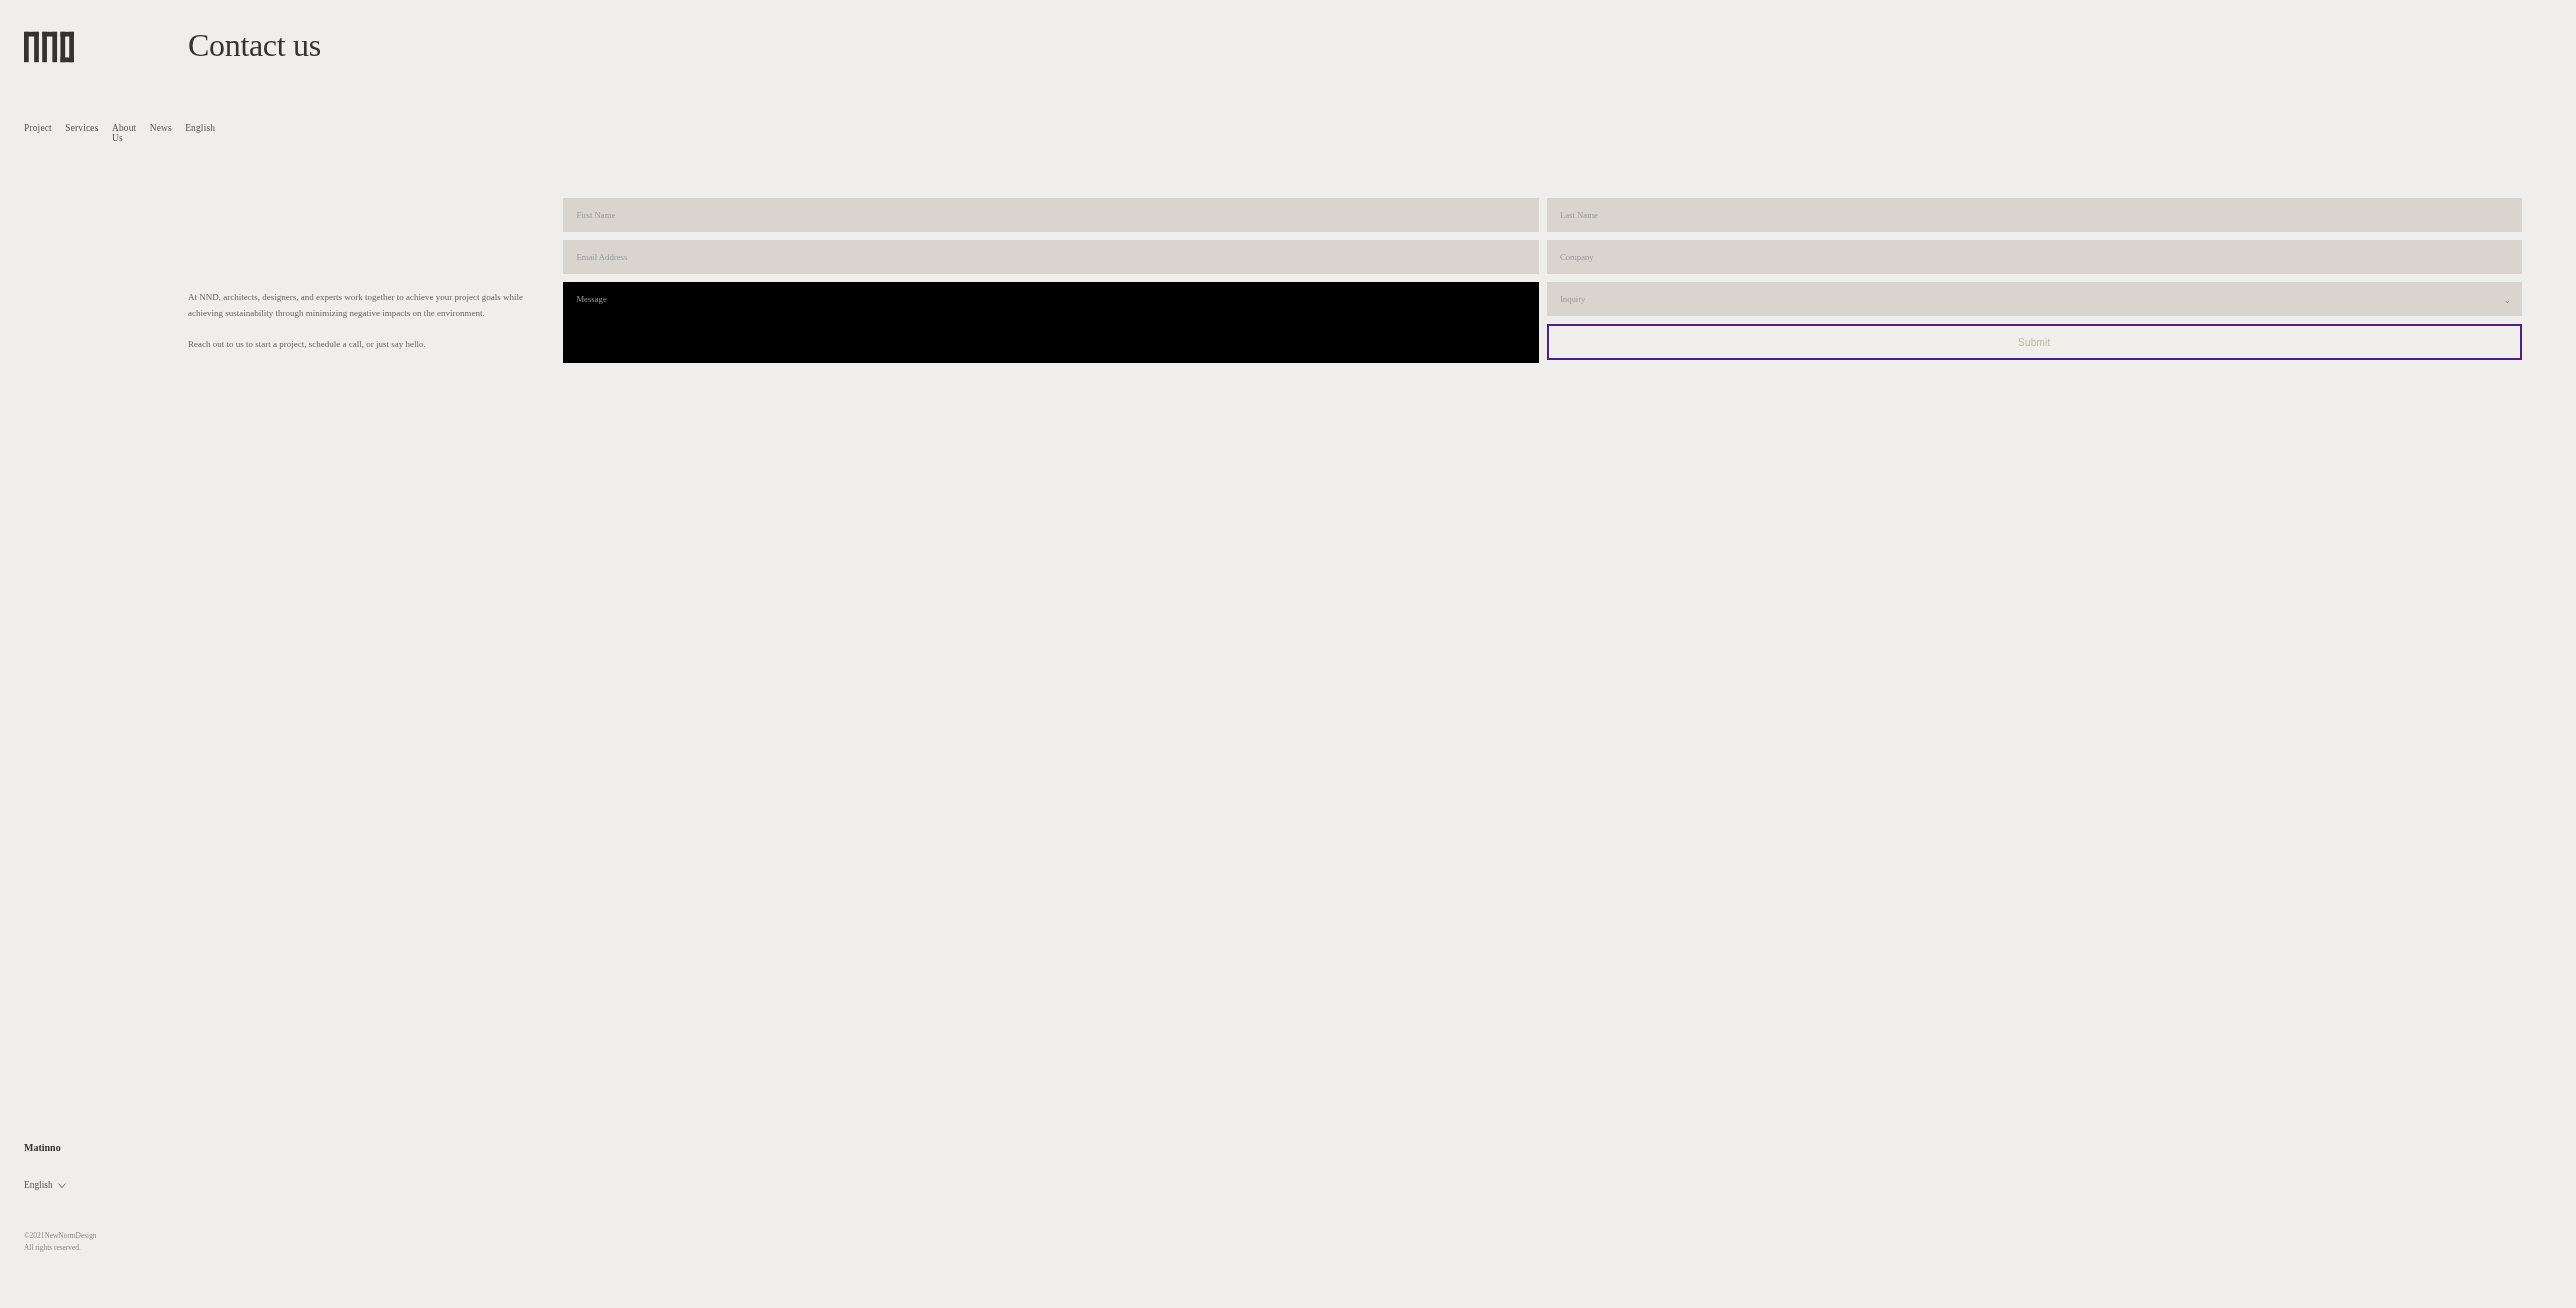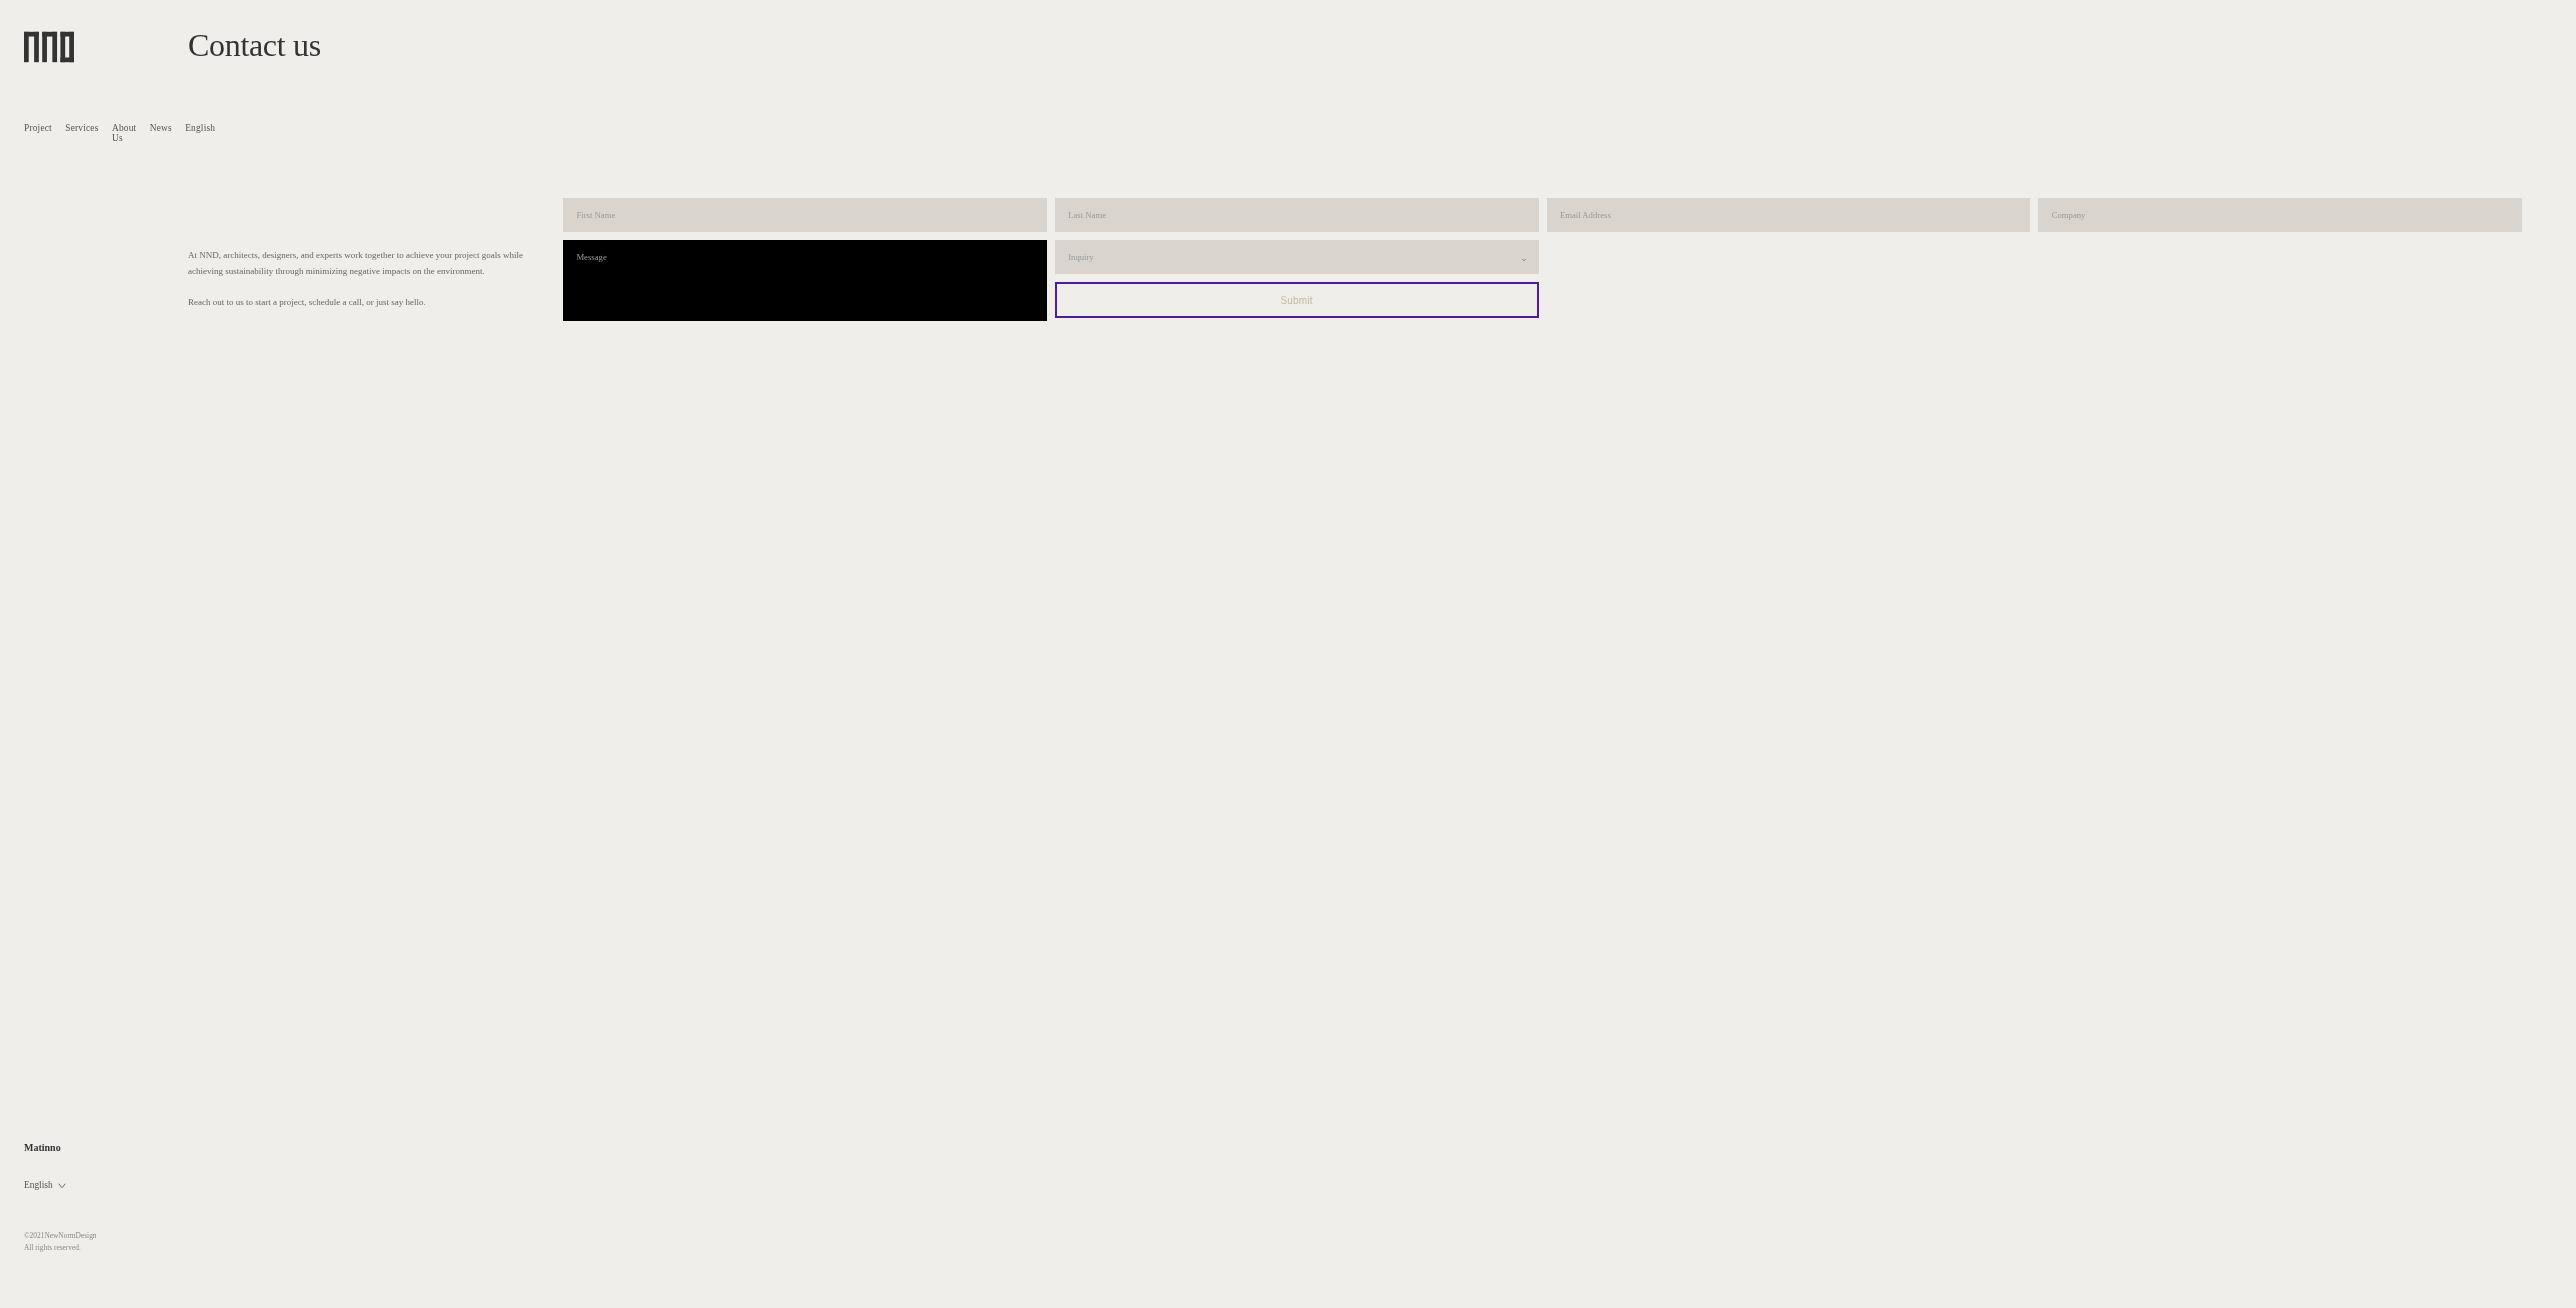--- a/index.html
+++ b/index.html
@@ -128,21 +128,21 @@
       font-size: 9px;
       color: #666;
       line-height: 1.7;
       margin-bottom: 16px;
       font-family: 'Georgia', serif;
     }
 
     .form-area {
       flex: 1;
       display: grid;
-      grid-template-columns: 1fr 1fr 1fr 1fr;
+      grid-template-columns: 1fr 1fr;
       gap: 8px;
       align-content: start;
     }
 
     .form-input {
       background-color: #d9d5ce;
       border: none;
       padding: 12px 13.4px;
       font-size: 8.7px;
       color: #888;

